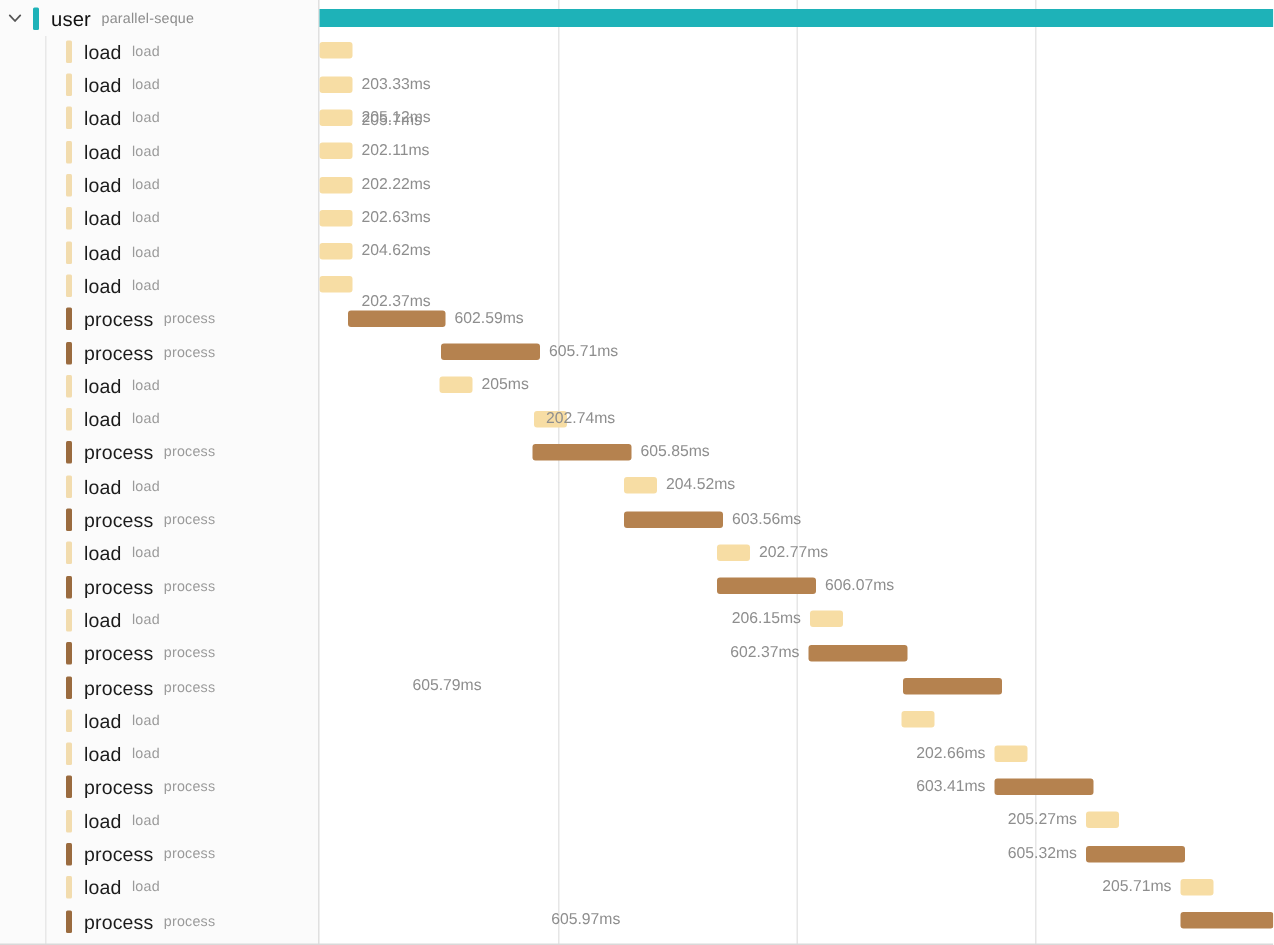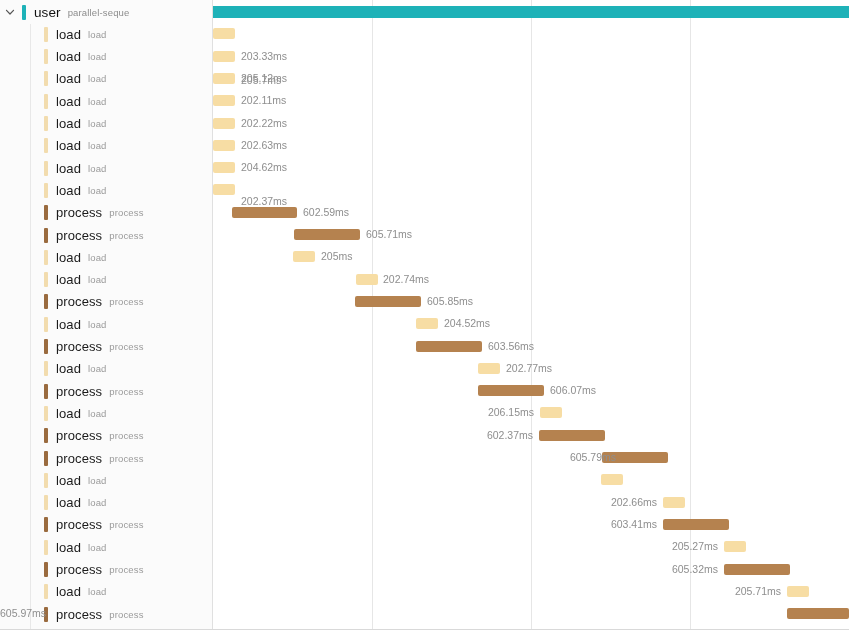--- a/index.html
+++ b/index.html
@@ -268,21 +268,21 @@
         <div class="bar" style="left: 293px; width: 22px; background: rgb(247, 221, 164);"></div>
         <div class="bar-label" style="color: rgb(142, 142, 142); left: 321px;">205ms</div>
       </div>
       <div class="row" style="top: 268.6px;">
         <div class="row-name" style="left: 44px;">
           <div class="color-tick" style="background: rgb(242, 220, 174);"></div>
           <span class="lbl-primary">load</span>
           <span class="lbl-secondary">load</span>
         </div>
         <div class="bar" style="left: 356px; width: 22px; background: rgb(247, 221, 164);"></div>
-        <div class="bar-label" style="color: rgb(142, 142, 142); left: 383px;">202.74ms</div>
+        <div class="bar-label" style="color: rgb(142, 142, 142); left: 364px;">202.74ms</div>
       </div>
       <div class="row" style="top: 290.9px;">
         <div class="row-name" style="left: 44px;">
           <div class="color-tick" style="background: rgb(154, 107, 63);"></div>
           <span class="lbl-primary">process</span>
           <span class="lbl-secondary">process</span>
         </div>
         <div class="bar" style="left: 355px; width: 66px; background: rgb(181, 130, 79);"></div>
         <div class="bar-label" style="color: rgb(142, 142, 142); left: 427px;">605.85ms</div>
       </div>
@@ -340,21 +340,21 @@
         <div class="bar" style="left: 539px; width: 66px; background: rgb(181, 130, 79);"></div>
         <div class="bar-label" style="color: rgb(142, 142, 142); left: 0px; width: 533px; text-align: right;">602.37ms</div>
       </div>
       <div class="row" style="top: 447px;">
         <div class="row-name" style="left: 44px;">
           <div class="color-tick" style="background: rgb(154, 107, 63);"></div>
           <span class="lbl-primary">process</span>
           <span class="lbl-secondary">process</span>
         </div>
         <div class="bar" style="left: 602px; width: 66px; background: rgb(181, 130, 79);"></div>
-        <div class="bar-label" style="color: rgb(142, 142, 142); left: 0px; width: 596px; text-align: right; padding-left: 20px;">605.79ms</div>
+        <div class="bar-label" style="color: rgb(142, 142, 142); left: 0px; width: 596px; text-align: center;">605.79ms</div>
       </div>
       <div class="row" style="top: 469.3px;">
         <div class="row-name" style="left: 44px;">
           <div class="color-tick" style="background: rgb(242, 220, 174);"></div>
           <span class="lbl-primary">load</span>
           <span class="lbl-secondary">load</span>
         </div>
         <div class="bar" style="left: 601px; width: 22px; background: rgb(247, 221, 164);"></div>
       </div>
       <div class="row" style="top: 491.6px;">
@@ -402,18 +402,18 @@
         <div class="bar" style="left: 787px; width: 22px; background: rgb(247, 221, 164);"></div>
         <div class="bar-label" style="color: rgb(142, 142, 142); left: 0px; width: 781px; text-align: right;">205.71ms</div>
       </div>
       <div class="row" style="top: 603.1px;">
         <div class="row-name" style="left: 44px;">
           <div class="color-tick" style="background: rgb(154, 107, 63);"></div>
           <span class="lbl-primary">process</span>
           <span class="lbl-secondary">process</span>
         </div>
         <div class="bar" style="left: 787px; width: 62px; background: rgb(181, 130, 79);"></div>
-        <div class="bar-label" style="color: rgb(142, 142, 142); left: 0px; width: 781px; text-align: left;">605.97ms</div>
+        <div class="bar-label" style="color: rgb(142, 142, 142); left: 0px; width: 781px; text-align: center;">605.97ms</div>
       </div>
     </div>
 
   <div class="frame-bottom-border"></div>
 </div>
 
 </body></html>

